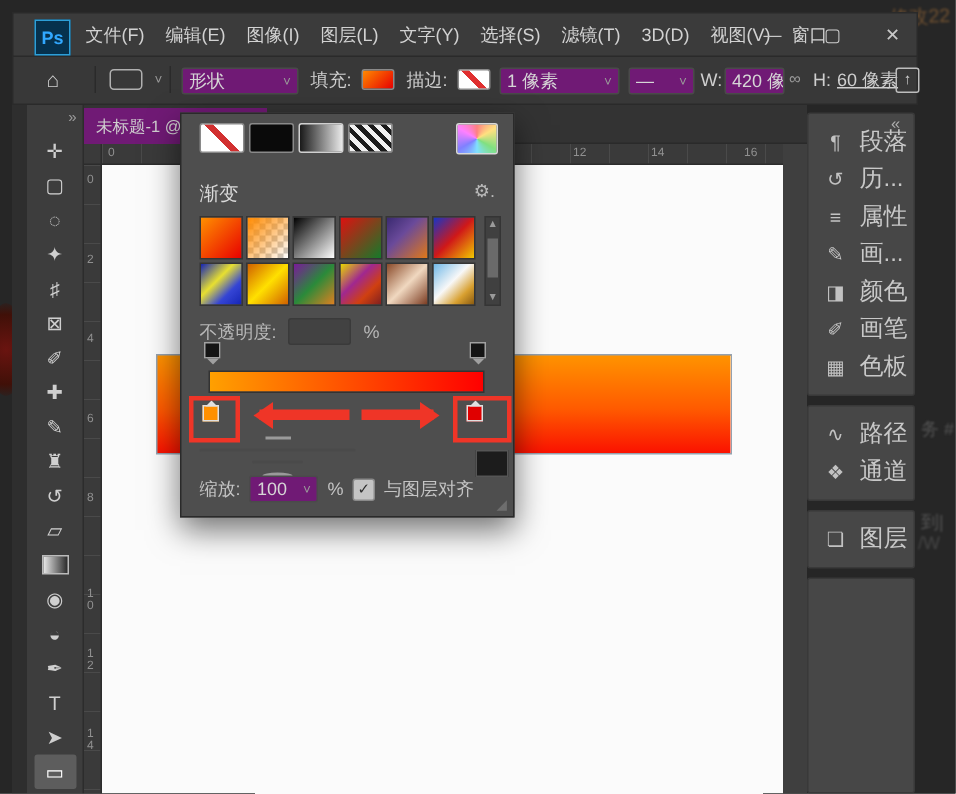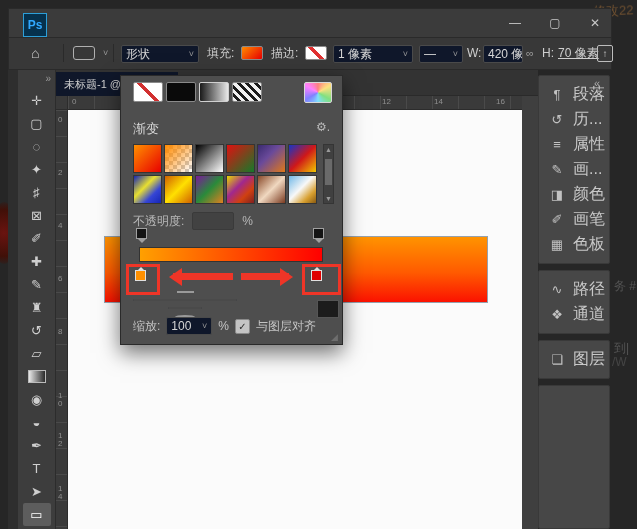--- a/index.html
+++ b/index.html
@@ -13,21 +13,21 @@
            font-size:12px;font-weight:bold;display:flex;align-items:center;justify-content:center;}
   #menu-items{left:48px;top:0;height:28px;display:flex;align-items:center;gap:14px;color:#d2d2d2;}
   .menu-item{white-space:nowrap;cursor:default;}
   #win-controls{right:6px;top:0;height:28px;display:flex;align-items:center;gap:20px;color:#c8c8c8;font-size:12px;}
   .win-btn{width:20px;text-align:center;}
 
   
   #optionsbar{left:8px;top:38px;width:604px;height:32px;background:#383838;border:1px solid #2a2a2a;border-top:none;box-sizing:border-box;}
   .opt{position:absolute;top:0;height:30px;display:flex;align-items:center;color:#cfcfcf;}
   .vsep{position:absolute;top:6px;width:1px;height:18px;background:#2a2a2a;}
-  .well{background:#0f172a;border:1px solid #4a4a4a;border-radius:2px;height:18px;display:flex;align-items:center;
+  .well{background:#701a75;border:1px solid #4a4a4a;border-radius:2px;height:18px;display:flex;align-items:center;
         padding:0 4px;box-sizing:border-box;color:#d6d6d6;overflow:hidden;white-space:nowrap;}
   .caret{color:#9a9a9a;font-size:9px;margin-left:auto;padding-left:4px;}
   .chip{width:22px;height:14px;border:1px solid #8a8a8a;border-radius:2px;box-sizing:border-box;}
   .fill-chip{background:linear-gradient(135deg,#ff8a00,#e80000);}
   .stroke-chip{background:linear-gradient(45deg,#ffffff 42%,#e03030 42%,#e03030 58%,#ffffff 58%);background-color:#fff;}
   .preset-chip{background:transparent;border:1px solid #b0b0b0;border-radius:3px;}
   .underlined{text-decoration:underline;}
   .export-box{width:14px;height:15px;border:1px solid #bdbdbd;border-radius:2px;color:#cfcfcf;font-size:10px;
               display:flex;align-items:center;justify-content:center;}
 
@@ -35,21 +35,21 @@
   #tool-strip-bg{left:8px;top:70px;width:10px;height:459px;background:#2e2e2e;}
   #toolbar{left:18px;top:70px;width:38px;height:459px;background:#3d3d3d;border-right:1px solid #2c2c2c;box-sizing:border-box;}
   #toolbar-expand{position:absolute;top:3px;right:4px;color:#9a9a9a;font-size:10px;}
   #tools{position:absolute;top:19px;left:0;width:100%;display:flex;flex-direction:column;align-items:center;}
   .tool{width:28px;height:23px;display:flex;align-items:center;justify-content:center;color:#cfcfcf;font-size:13px;border-radius:2px;}
   .tool.active{background:#5d5d5d;color:#ffffff;}
   .grad-chip{width:16px;height:11px;border:1px solid #bbb;}
 
   
   #tabrow{left:56px;top:70px;width:482px;height:26px;background:#333333;border-bottom:1px solid #2a2a2a;box-sizing:border-box;}
-  #doc-tab{position:absolute;left:0;top:2px;width:122px;height:24px;background:#0f172a;color:#cfcfcf;
+  #doc-tab{position:absolute;left:0;top:2px;width:122px;height:24px;background:#701a75;color:#cfcfcf;
            display:flex;align-items:center;padding-left:8px;box-sizing:border-box;overflow:hidden;white-space:nowrap;font-size:11px;}
   #ruler-corner{left:56px;top:96px;width:12px;height:14px;background:#3a3a3a;border-right:1px solid #2c2c2c;border-bottom:1px solid #2c2c2c;box-sizing:border-box;}
   #h-ruler{left:68px;top:96px;width:454px;height:14px;background:#3a3a3a;border-bottom:1px solid #2c2c2c;box-sizing:border-box;
            background-image:repeating-linear-gradient(90deg,#4a4a4a 0,#4a4a4a 1px,transparent 1px,transparent 26px);}
   #v-ruler{left:56px;top:110px;width:12px;height:419px;background:#3a3a3a;border-right:1px solid #2c2c2c;box-sizing:border-box;
            background-image:repeating-linear-gradient(180deg,#4a4a4a 0,#4a4a4a 1px,transparent 1px,transparent 26px);}
   .h-tick{position:absolute;top:1px;font-size:8px;color:#909090;}
   .v-tick{position:absolute;left:2px;width:8px;font-size:8px;line-height:8px;color:#909090;word-break:break-all;}
   #canvas{left:68px;top:110px;width:454px;height:419px;background:#fbfbfb;}
   #pasteboard{left:522px;top:96px;width:16px;height:433px;background:#3f3f3f;}
@@ -120,20 +120,33 @@
   <div>
 
   <span class="bg-frag" style="right:4px;top:2px;color:#b87a3a;opacity:0.5;transform:rotate(-2deg);font-size:13px">修改22</span>
       <span class="bg-frag" style="left:614px;top:278px">务 #</span>
       <span class="bg-frag" style="left:614px;top:340px">到|</span>
       <span class="bg-frag" style="left:612px;top:355px;opacity:0.3">/W</span>
     </div>
 
   <div id="menubar" class="abs">
     <div id="ps-logo" class="abs">Ps</div>
+    <div id="menu-items" class="abs">
+
+    <span class="menu-item">文件(F)</span>
+        <span class="menu-item">编辑(E)</span>
+        <span class="menu-item">图像(I)</span>
+        <span class="menu-item">图层(L)</span>
+        <span class="menu-item">文字(Y)</span>
+        <span class="menu-item">选择(S)</span>
+        <span class="menu-item">滤镜(T)</span>
+        <span class="menu-item">3D(D)</span>
+        <span class="menu-item">视图(V)</span>
+        <span class="menu-item">窗口</span>
+      </div>
     <div id="win-controls" class="abs">
       <span class="win-btn">—</span>
       <span class="win-btn">▢</span>
       <span class="win-btn">✕</span>
     </div>
   </div>
 
   <div id="optionsbar" class="abs">
     <div class="opt" style="left:22px;font-size:14px;">⌂</div>
     <div class="vsep" style="left:54px;"></div>
@@ -167,21 +180,21 @@
         <span>—</span>
         <span class="caret">˅</span>
       </span>
     </div>
     <div class="opt" style="left:458px;">W:</div>
     <div class="opt" style="left:474px;top:7px;height:18px;">
       <span class="well" style="width:40px;">420 像素</span>
     </div>
     <div class="opt" style="left:517px;font-size:11px;color:#9a9a9a;">∞</div>
     <div class="opt" style="left:533px;">H:</div>
-    <div class="opt underlined" style="left:549px;">70 像素</div>
+    <div class="opt underlined" style="left:549px;">60 像素</div>
     <div class="opt" style="left:588px;">
       <span class="export-box">↑</span>
     </div>
   </div>
 
   <div id="tool-strip-bg" class="abs"></div>
   <div id="toolbar" class="abs">
     <div id="toolbar-expand">»</div>
     <div id="tools">
       <div class="tool">✛</div>

